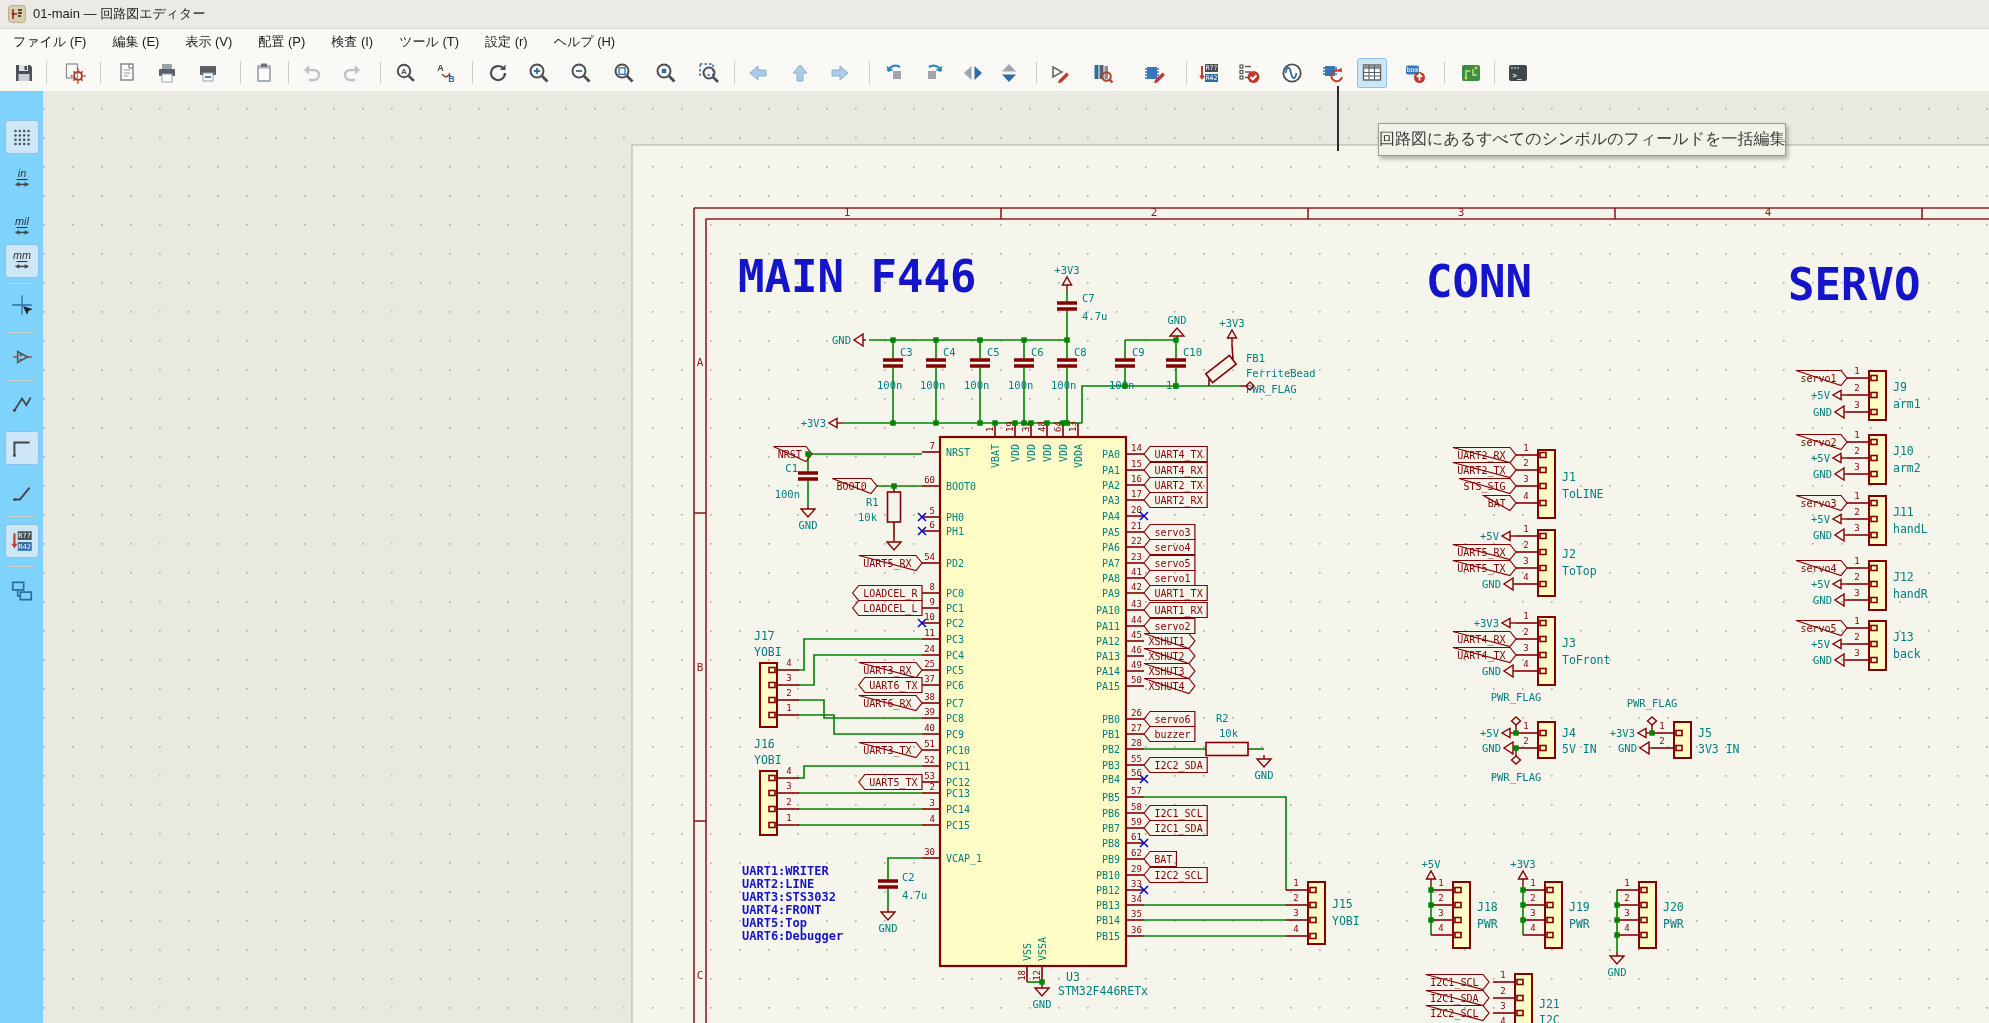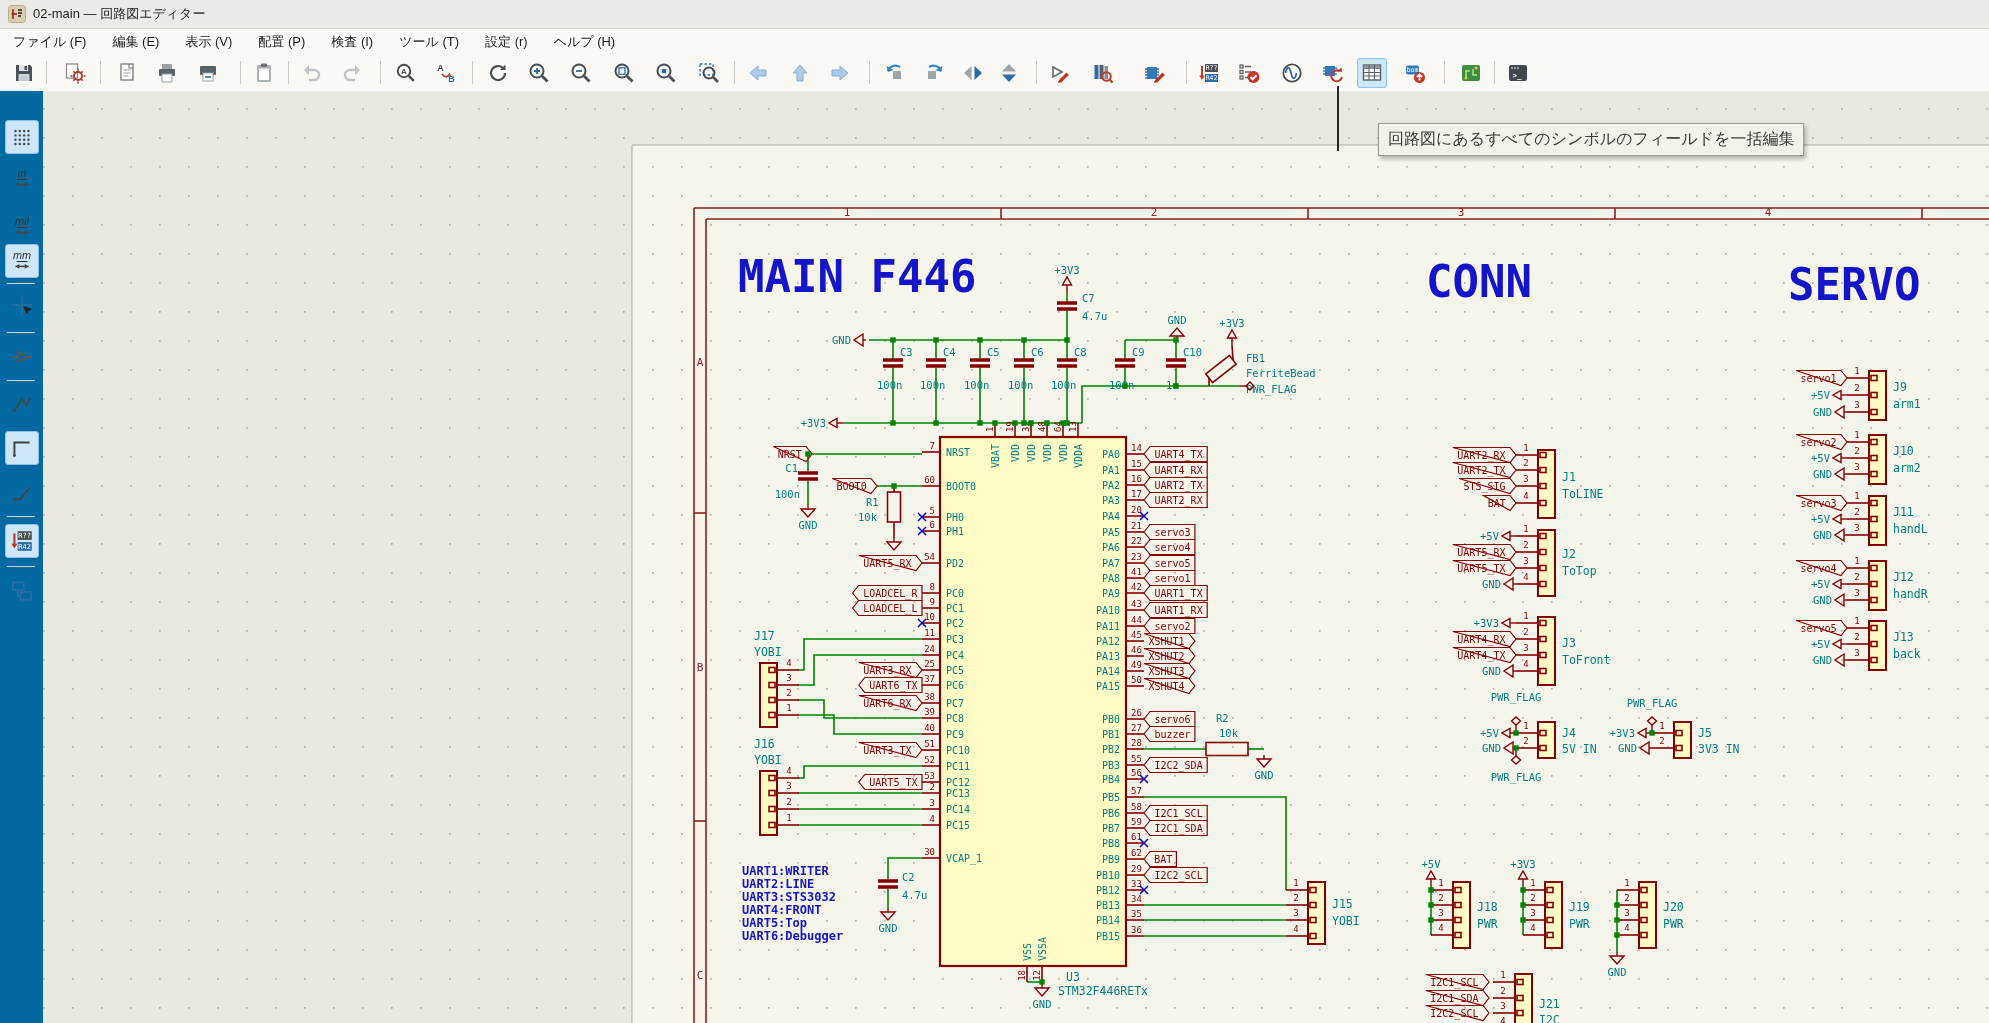--- a/index.html
+++ b/index.html
@@ -12,31 +12,31 @@
   .menubar{position:absolute;left:0;top:29px;width:100%;height:25px;background:#FAF9F6;
            display:flex;align-items:flex-end;}
   .menubar .mitem{font-size:13px;color:#1a1a1a;padding:0 13px;height:25px;line-height:25px;cursor:default;}
   .toolbar{position:absolute;left:0;top:54px;width:100%;height:37px;background:#FAF9F6;
            border-bottom:1px solid #C9C7C1;}
   .tb{position:absolute;top:4px;width:28px;height:28px;border:1px solid transparent;border-radius:3px;
       display:flex;align-items:center;justify-content:center;}
   .tb svg{width:24px;height:24px;}
   .tb.active{background:#CDE6F8;border-color:#8FC1E8;}
   .tsep{position:absolute;top:7px;width:1px;height:23px;background:#CFCDC7;}
-  .lefttoolbar{position:absolute;left:0;top:91px;width:43px;height:932px;background:#0369a1;
+  .lefttoolbar{position:absolute;left:0;top:91px;width:43px;height:932px;background:#7dd3fc;
                border-right:1px solid #D5D3CE;}
   .ltb{position:absolute;left:5px;width:32px;height:32px;border:1px solid transparent;border-radius:3px;
        display:flex;align-items:center;justify-content:center;}
   .ltb svg{width:26px;height:26px;}
   .ltb.active{background:#CDE6F8;border-color:#8FC1E8;}
   .lsep{position:absolute;left:7px;width:28px;height:1px;background:#CFCDC7;}
   #schsvg{position:absolute;left:43px;top:91px;}
   .tooltip{position:absolute;left:1378px;top:123px;height:31px;background:#F2F1EA;
            border:1px solid #9B9A93;box-shadow:2px 3px 4px rgba(0,0,0,.28);
-           font-size:16px;color:#3A3A38;display:flex;align-items:center;padding:0 9px;white-space:nowrap;}
+           font-size:16px;color:#3A3A38;display:flex;align-items:center;padding:0 0;white-space:nowrap;}
   .cursorline{position:absolute;left:1337px;top:86px;width:2px;height:65px;background:#2A2A2A;}
   
   text{user-select:none}
   .st-num{font:9px "DejaVu Sans Mono","Liberation Mono",monospace;fill:#840000;}
   .st-name{font:10px "DejaVu Sans Mono","Liberation Mono",monospace;fill:#008080;}
   .st-lab{font:10px "DejaVu Sans Mono","Liberation Mono",monospace;fill:#840000;}
   .st-pwr{font:10.5px "DejaVu Sans Mono","Liberation Mono",monospace;fill:#008080;}
   .st-ref{font:11.5px "DejaVu Sans Mono","Liberation Mono",monospace;fill:#008080;}
   .st-note{font:bold 12px "DejaVu Sans Mono","Liberation Mono",monospace;fill:#1414C8;}
   .st-title{font:bold 44px "DejaVu Sans Mono","Liberation Mono",monospace;fill:#1414C8;}
@@ -49,21 +49,21 @@
 
 <div class="titlebar">
   <span class="appicon">
     <svg viewBox="0 0 18 18">
         <rect x="0.5" y="0.5" width="17" height="17" rx="3" fill="#D9CFAF" stroke="#B9AE8B"></rect>
         <path d="M5 4v10M5 9h4" stroke="#A02020" stroke-width="1.6" fill="none"></path>
         <path d="M10 5h4M10 8h4M10 11h3" stroke="#222" stroke-width="1.4"></path>
         <circle cx="5" cy="9" r="1.4" fill="#A02020"></circle>
       </svg>
   </span>
-  <span class="wtitle">02-main — 回路図エディター</span>
+  <span class="wtitle">01-main — 回路図エディター</span>
 </div>
 <div class="menubar" id="menubar">
     <div class="mitem">ファイル (F)</div>
     <div class="mitem">編集 (E)</div>
     <div class="mitem">表示 (V)</div>
     <div class="mitem">配置 (P)</div>
     <div class="mitem">検査 (I)</div>
     <div class="mitem">ツール (T)</div>
     <div class="mitem">設定 (r)</div>
     <div class="mitem">ヘルプ (H)</div>

